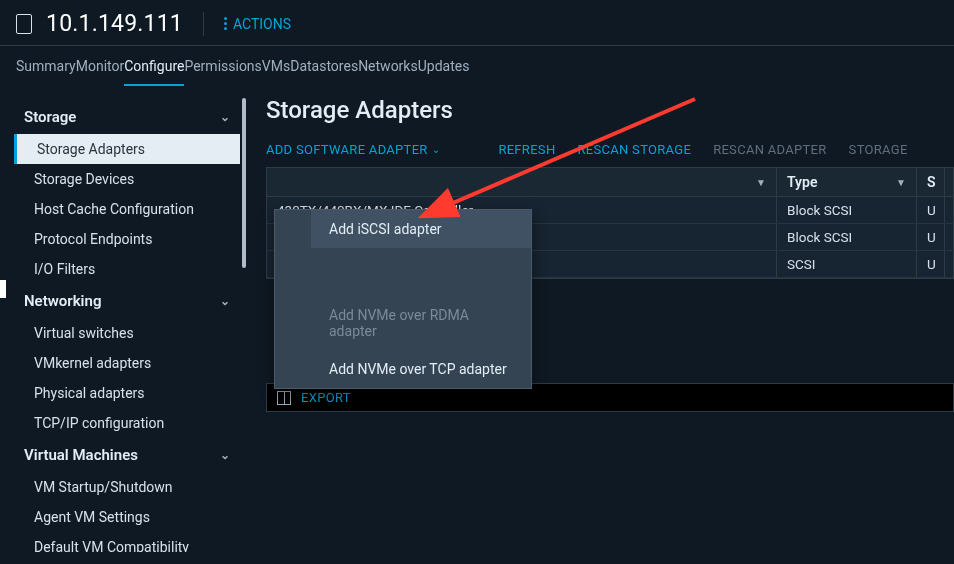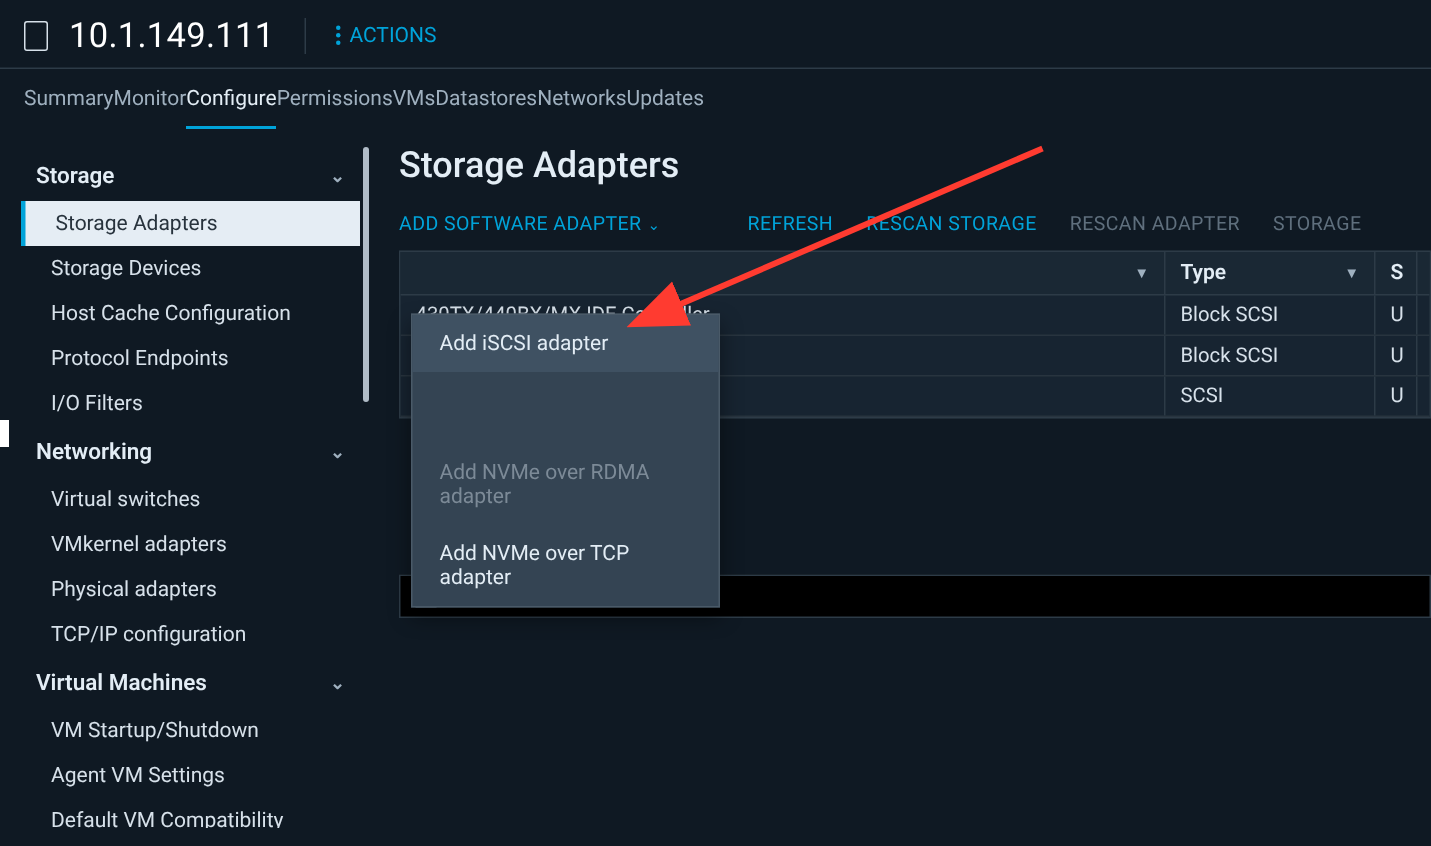--- a/index.html
+++ b/index.html
@@ -189,25 +189,26 @@
     }
     .cols-ic::after {
       content:"";
       position:absolute; top:0;bottom:0;left:50%;
       width:1px;background:#9fb0bf;
     }
     .dropdown {
       position: absolute;
       left: 274px;
       top: 209px;
-      width: 206px;
+      width: 258px;
       background: #344453;
       border: 1px solid #4a5a68;
       box-shadow: 0 6px 14px rgba(0,0,0,0.45);
       z-index: 10;
+      padding-left: 36px;
     }
     .dropdown .dd-item {
       padding: 11px 18px;
       cursor: pointer;
       color: #e3edf5;
     }
     .dropdown .dd-item.hover { background: #3f5162; }
     .dropdown .dd-item.disabled { color: #7c8a97; margin-top: 48px; }
     .arrow {
       position: absolute;

